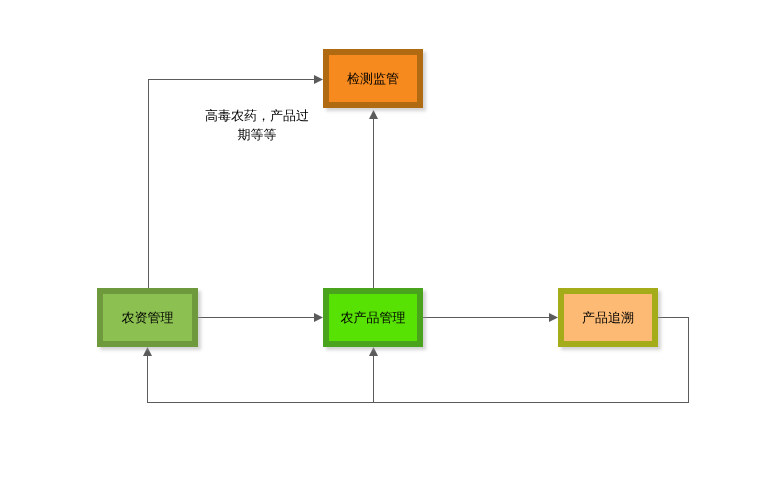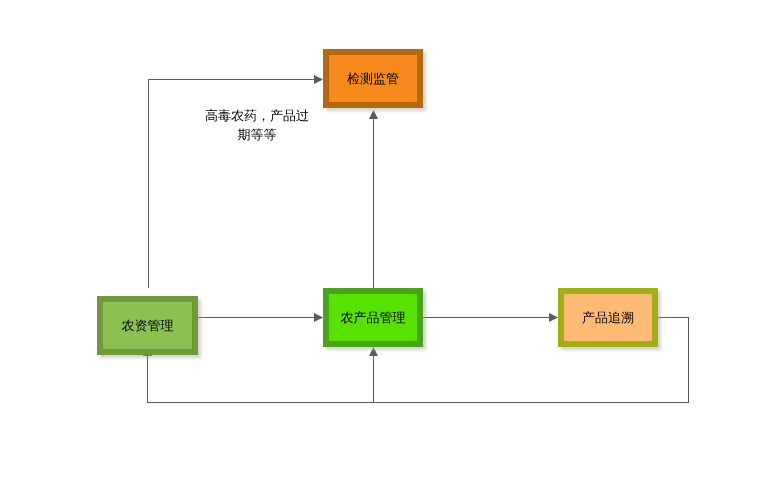--- a/index.html
+++ b/index.html
@@ -43,21 +43,21 @@
     border: 6px solid #0c4a6e;
     box-shadow: 3px 3px 3px rgba(160,160,160,0.45);
     text-align: center;
   }
   #node-testing-supervision {
     left: 323px; top: 49px; width: 100px; height: 59px;
     background: #f68a1e; border-color: #b06a12;
   }
   #node-agri-materials {
     left: 97px; top: 288px; width: 101px; height: 59px;
-    background: #8cc152; border-color: #6e9a3d; margin-top: 8px;
+    background: #8cc152; border-color: #6e9a3d;
   }
   #node-agri-products {
     left: 323px; top: 288px; width: 100px; height: 59px;
     background: #57e203; border-color: #4aa31d;
   }
   #node-product-trace {
     left: 558px; top: 288px; width: 100px; height: 59px;
     background: #fdba74; border-color: #a4ac19;
   }
   .note {

